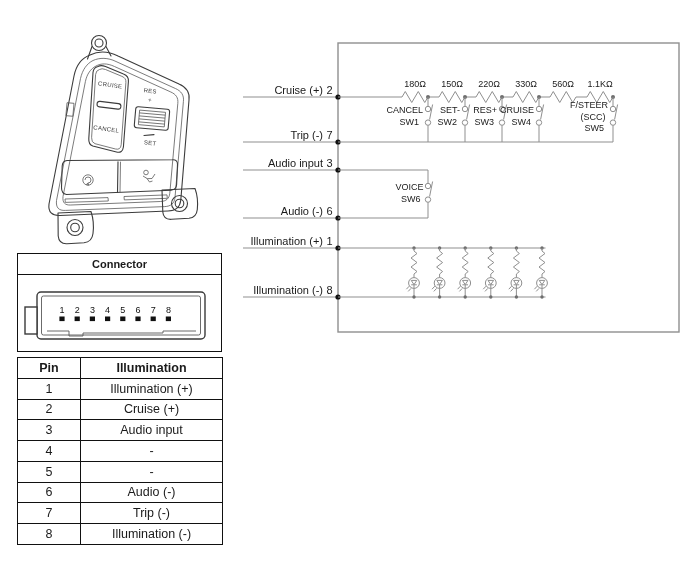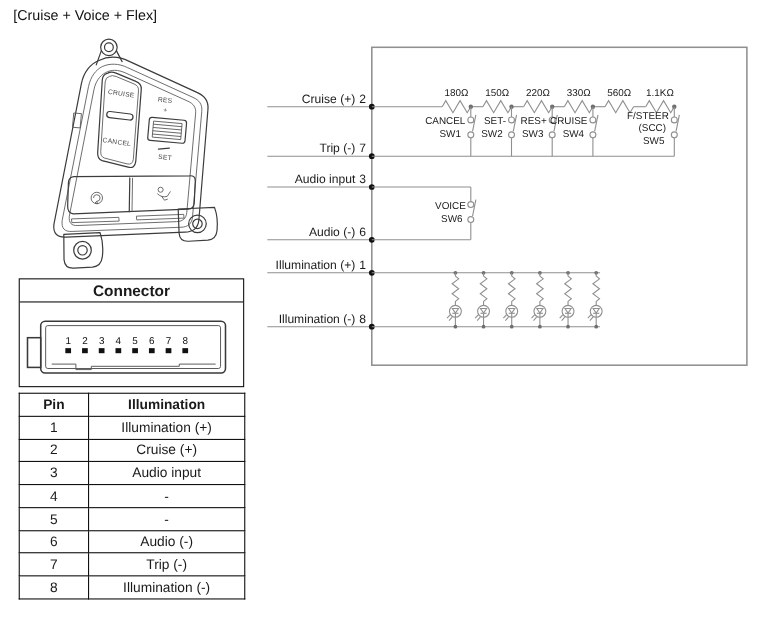--- a/index.html
+++ b/index.html
@@ -10,33 +10,32 @@
   .ln{stroke:#8f8f8f;stroke-width:1;fill:none;}
   .art{stroke:#3c3c3c;stroke-width:1.1;fill:none;stroke-linejoin:round;stroke-linecap:round;}
   .artthin{stroke:#5a5a5a;stroke-width:0.8;fill:none;}
   .jdot{fill:#6e6e6e;stroke:none;}
   .edot{fill:#111;stroke:none;}
   .pinlab{font-size:11px;fill:#1a1a1a;}
   .rlab{font-size:9px;fill:#1a1a1a;}
   .slab{font-size:9px;fill:#1a1a1a;}
   .btnlab{font-size:6px;fill:#3c3c3c;letter-spacing:.3px;}
   #connector-box{position:absolute;left:17px;top:253px;width:203px;height:97px;border:1.5px solid #111;background:#fff;}
-  #connector-title{height:20px;line-height:20px;text-align:center;font-weight:bold;font-size:14px;border-bottom:1.5px solid #111;}
+  #connector-title{height:20px;line-height:20px;text-align:center;font-weight:bold;font-size:11px;border-bottom:1.5px solid #111;}
   #connector-art{position:absolute;left:0px;top:21px;}
   #pin-table{position:absolute;left:17px;top:357px;width:206px;height:188px;border-collapse:collapse;table-layout:fixed;font-size:12.5px;padding-left:12px;}
   #pin-table th,#pin-table td{border:1.4px solid #111;text-align:center;padding:0;height:18.2px;}
   #pin-table th{font-weight:bold;}
   #pin-table .col-pin{width:62px;}
 </style>
 </head>
 <body>
 
 <div id="canvas">
 
-  <div id="diagram-title">[Cruise + Voice + Flex]</div>
 
   <svg style="position:absolute;left:35px;top:28px" width="190" height="225" viewBox="35 28 190 225">
     <g>
       <circle class="art" cx="99" cy="43" r="7.5"></circle>
       <circle class="art" cx="99" cy="43" r="4"></circle>
       <line class="art" x1="92" y1="46.5" x2="87.5" y2="59"></line>
       <line class="art" x1="106" y1="46.5" x2="111" y2="56"></line>
     </g>
     <g>
       <path class="art" d="M 90,55 C 82,58 76,66 74,76 L 49,204 C 48,212 52,216 60,215.5 L 168,211 C 176,211 180,207 180.8,200 L 189,100 C 190,92 186,87 179,84 L 118,56 C 108,51 98,51 90,55 Z"></path>

